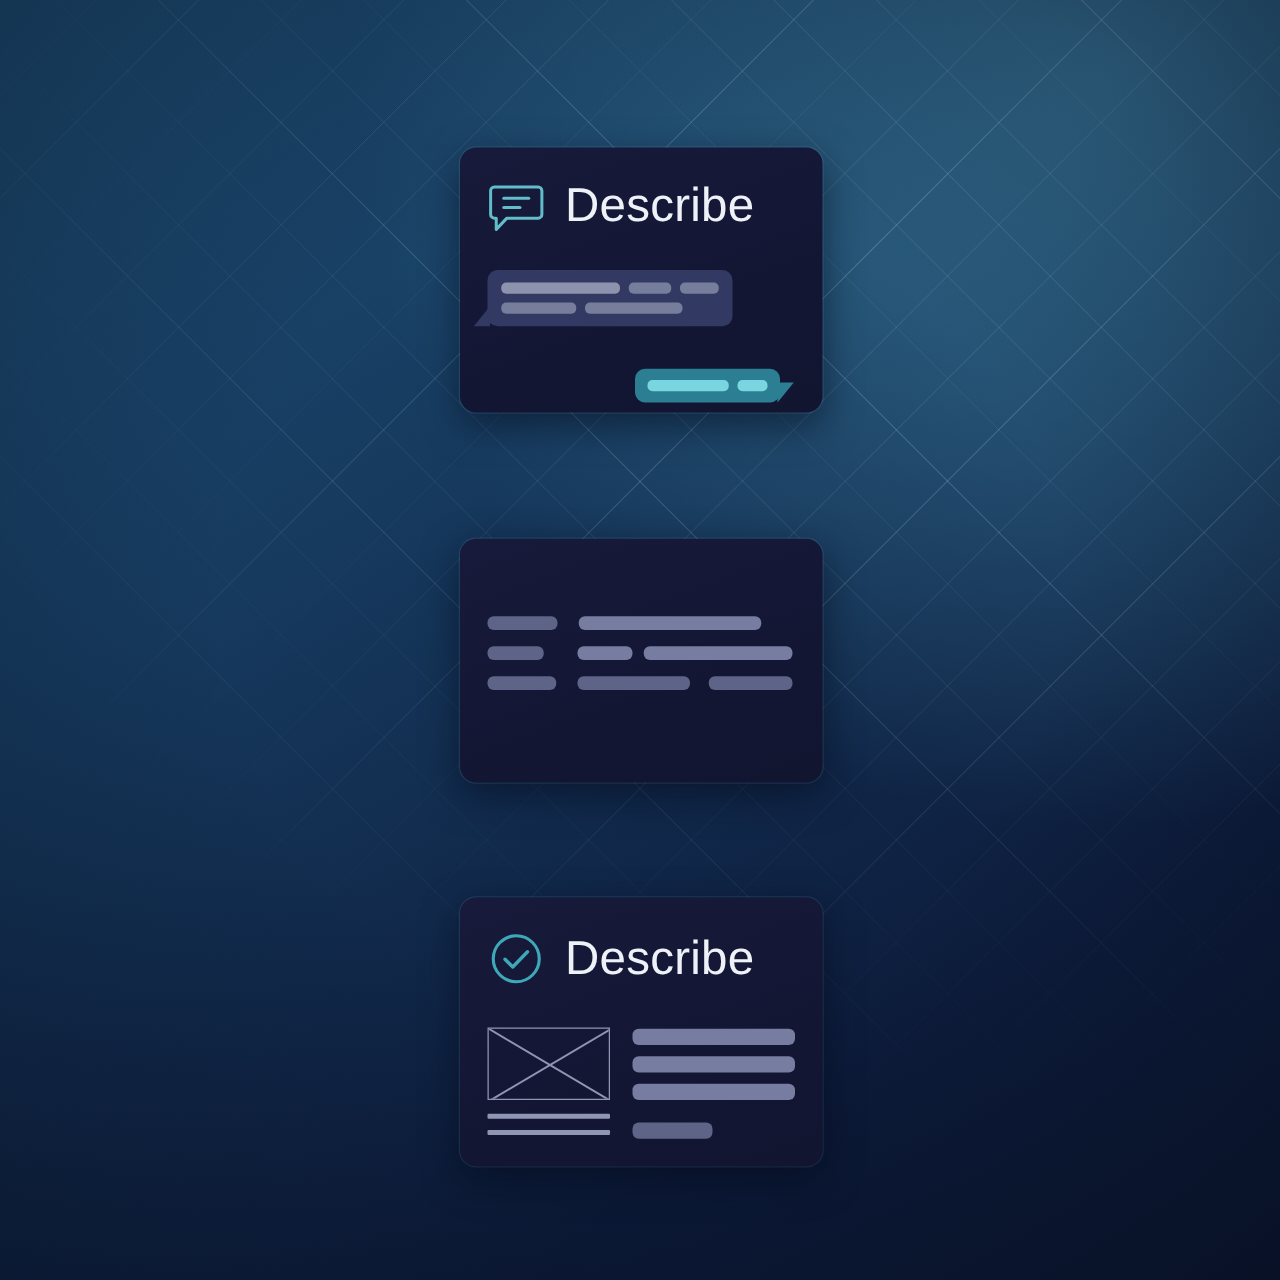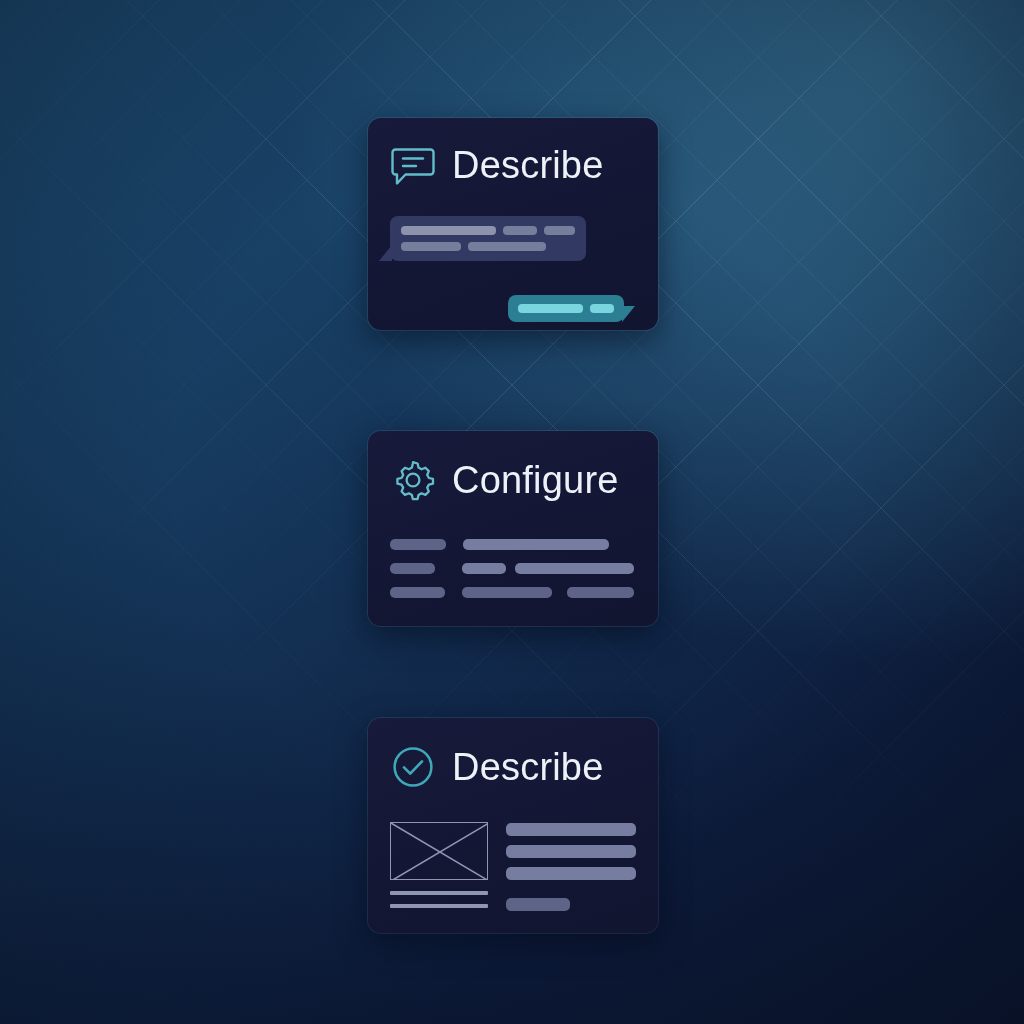--- a/index.html
+++ b/index.html
@@ -249,29 +249,20 @@
     </div>
 
     <span class="arrow" id="arrow-1">
       <svg viewBox="0 0 40 84" width="40" height="84">
         <line x1="20" y1="2" x2="20" y2="66" stroke="#2ec6bd" stroke-width="5" stroke-linecap="round"></line>
         <path d="M7 62 L20 80 L33 62" fill="none" stroke="#2ec6bd" stroke-width="5" stroke-linecap="round" stroke-linejoin="round"></path>
       </svg>
     </span>
 
     <div class="card" id="card-configure">
-      <div class="card-head">
-        <span class="icon-wrap">
-          <svg viewBox="0 0 46 46" width="46" height="46">
-            <path d="M23 5.2 l4.6 1.3 0.9 4.1 3.0 1.7 3.9 -1.6 3.4 3.4 -1.6 3.9 1.7 3.0 4.1 0.9 0 4.8 -4.1 0.9 -1.7 3.0 1.6 3.9 -3.4 3.4 -3.9 -1.6 -3.0 1.7 -0.9 4.1 -4.8 0 -0.9 -4.1 -3.0 -1.7 -3.9 1.6 -3.4 -3.4 1.6 -3.9 -1.7 -3.0 -4.1 -0.9 0 -4.8 4.1 -0.9 1.7 -3.0 -1.6 -3.9 3.4 -3.4 3.9 1.6 3.0 -1.7 0.9 -4.1 z" fill="none" stroke="#63bcca" stroke-width="2.3" stroke-linejoin="round"></path>
-            <circle cx="23" cy="23" r="6.4" fill="none" stroke="#63bcca" stroke-width="2.3"></circle>
-          </svg>
-        </span>
-        <span class="card-title">Configure</span>
-      </div>
 
       <div id="configure-body">
         <div class="crow">
           <span class="cbar" style="width:56px"></span>
           <span class="cbar cbar-lite" style="width:146px; margin-left:8px"></span>
         </div>
         <div class="crow">
           <span class="cbar" style="width:46px"></span>
           <span class="cbar cbar-lite" style="width:46px; margin-left:18px"></span>
           <span class="cbar cbar-lite" style="width:122px"></span>

